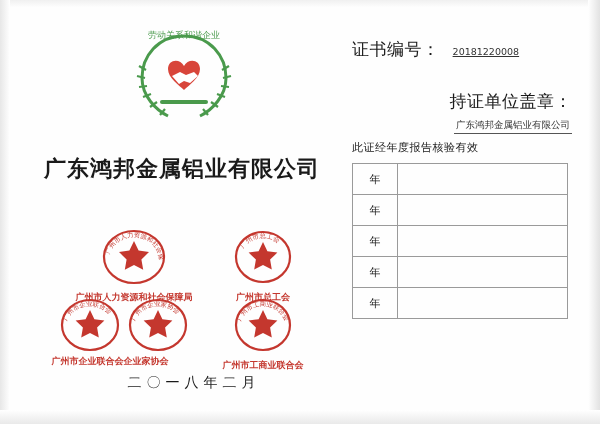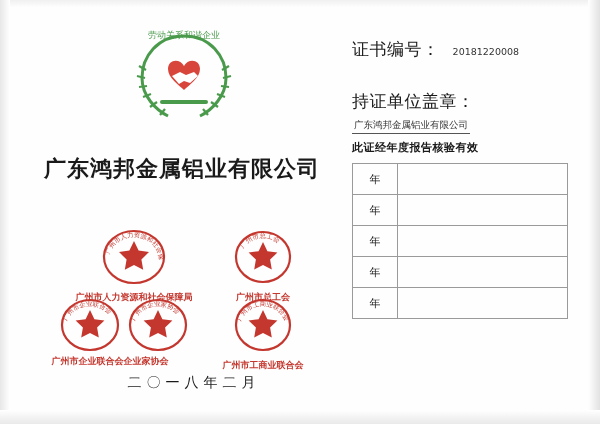--- a/index.html
+++ b/index.html
@@ -137,38 +137,38 @@
   }
   .field-label {
     font-size: 17px;
     color: #1a1a1a;
     letter-spacing: 0.5px;
   }
   .field-value {
     font-size: 9.5px;
     color: #333;
     margin-left: 8px;
+    text-decoration: underline;
   }
   .field-value-company {
     font-size: 9.5px;
     color: #333;
   }
   .field-underline {
     display: inline-block;
     border-bottom: 1px solid #555;
     min-width: 110px;
     padding: 0 2px 1px 2px;
   }
   .verify-note {
     font-size: 11px;
     color: #1a1a1a;
     letter-spacing: 0.5px;
     margin-top: 16px;
     margin-bottom: 8px;
-    font-weight: bold;
   }
   .verify-table {
     border-collapse: collapse;
     width: 213px;
     table-layout: fixed;
   }
   .verify-table td {
     border: 1px solid #9a9a9a;
     height: 30px;
     padding: 0;
@@ -308,21 +308,21 @@
     <div class="cert-date">二〇一八年二月</div>
   </div>
 
   <div class="right-panel">
 
     <div class="field-row">
       <span class="field-label">证书编号：</span>
       <span class="field-value">20181220008</span>
     </div>
 
-    <div class="field-row" style="height:34px; margin-top:30px;">
+    <div class="field-row" style="height:34px; margin-top:30px;text-align:right;">
       <span class="field-label">持证单位盖章：</span>
       <span class="field-underline">
         <span class="field-value-company">广东鸿邦金属铝业有限公司</span>
       </span>
     </div>
 
     <div class="verify-note">此证经年度报告核验有效</div>
 
     <table class="verify-table">
       <tbody>

